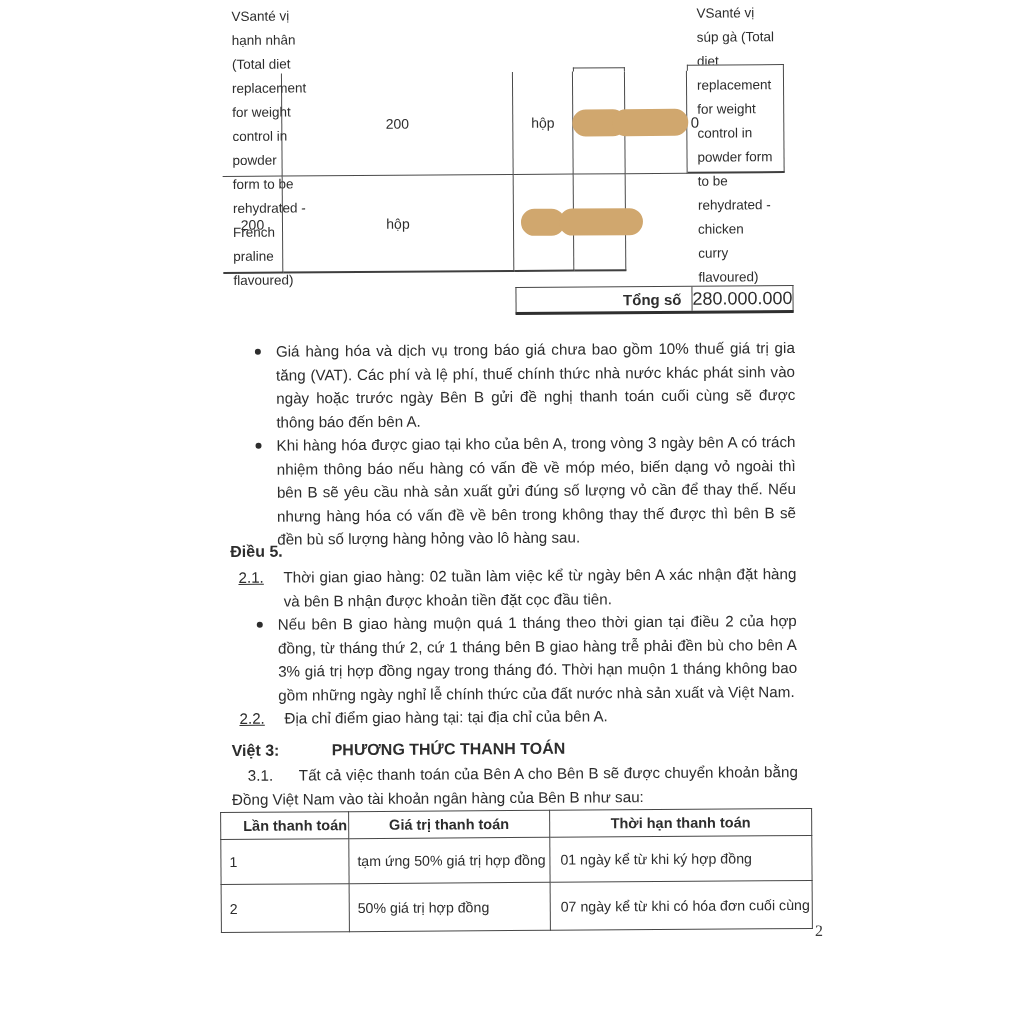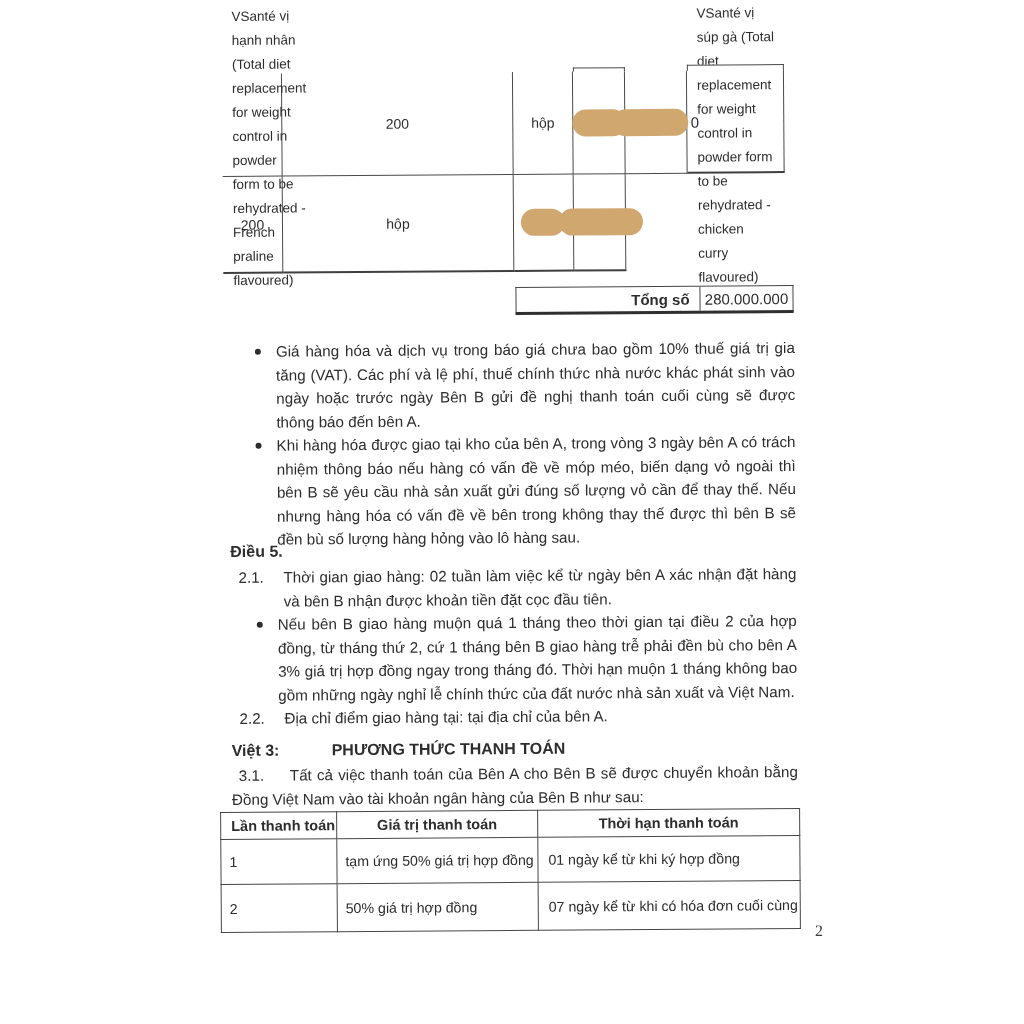--- a/index.html
+++ b/index.html
@@ -67,21 +67,21 @@
     background:#fff;
   }
   .total-label{
     width:183px;box-sizing:border-box;
     display:flex;align-items:center;justify-content:flex-end;
     padding-right:10px;font-weight:bold;font-size:15px;
   }
   .total-value{
     flex:1;border-left:1px solid #454545;
     display:flex;align-items:center;justify-content:center;
-    font-size:15px;
+    font-size:18px;
   }
 
   
   .textcol{position:absolute;left:230px;width:566px;font-size:15.2px;line-height:23.5px;}
   .notes{top:338px;}
   .blist{margin:0;padding:0;list-style:none;}
   .blist li{
     display:grid;grid-template-columns:47px 1fr;
     text-align:justify;
   }
@@ -91,36 +91,36 @@
   }
 
   .art-head{display:flex;font-weight:bold;font-size:16px;}
   .art-head .art-no{width:100px;}
   .a2-head{top:538px;}
   .a3-head{top:737px;}
   .a2-items{top:564px;}
   .a3-item{top:762px;}
 
   .numitem{display:grid;grid-template-columns:53px 1fr;text-align:justify;}
-  .numitem .inum{padding-left:8px;}
+  .numitem .inum{padding-left:8px;text-decoration:underline;}
   .para{margin:0;text-align:justify;}
-  .inum-inline{display:inline-block;width:58px;padding-left:7px;box-sizing:border-box;}
+  .inum-inline{display:inline-block;width:58px;padding-left:7px;box-sizing:border-box;margin-left:9px;}
 
   
   .paytable{
     position:absolute;left:218px;top:810px;
     border-collapse:collapse;table-layout:fixed;
     font-size:14.2px;color:#2d2d2d;
   }
   .paytable th,.paytable td{
     border:1px solid #474747;box-sizing:border-box;
     white-space:nowrap;overflow:visible;
   }
   .paytable th{height:27px;font-weight:bold;font-size:14.5px;text-align:center;}
-  .paytable th.h-first{text-align:left;padding-left:10px;}
+  .paytable th.h-first{text-align:left;padding-left:22px;}
   .paytable td{padding-left:8px;text-align:left;}
   .paytable tr.pr1 td{height:45px;}
   .paytable tr.pr2 td{height:48px;}
   .paytable td.c3{padding-left:10px;}
 
   .page-num{
     position:absolute;left:812px;top:924px;
     font-family:"Liberation Serif", serif;font-size:16px;color:#3a3a3a;
   }
 </style>

